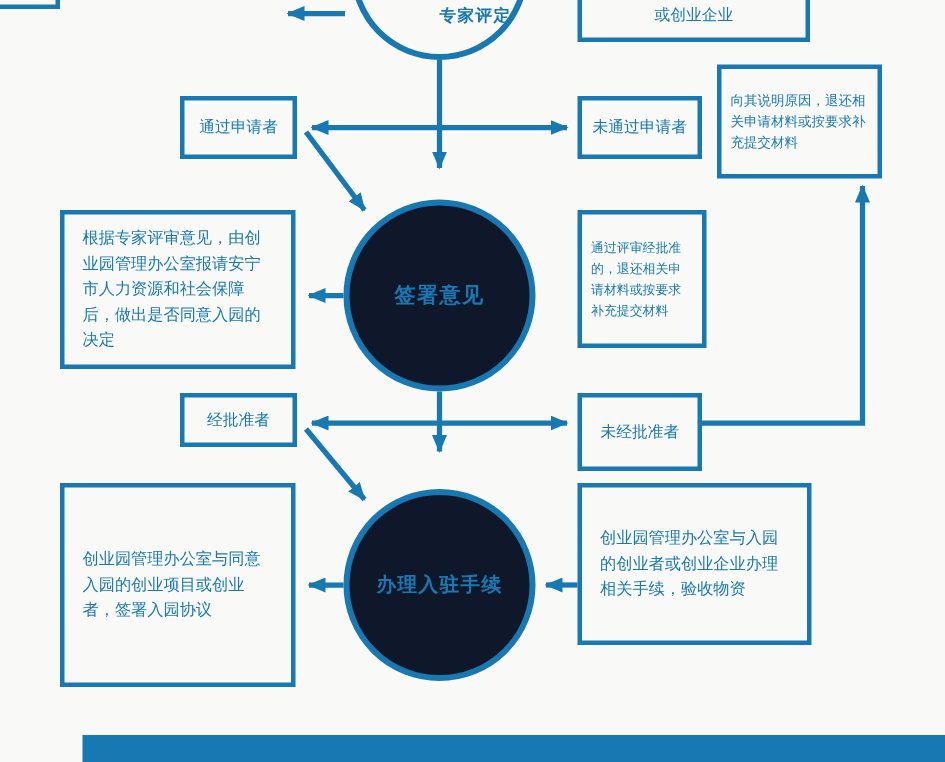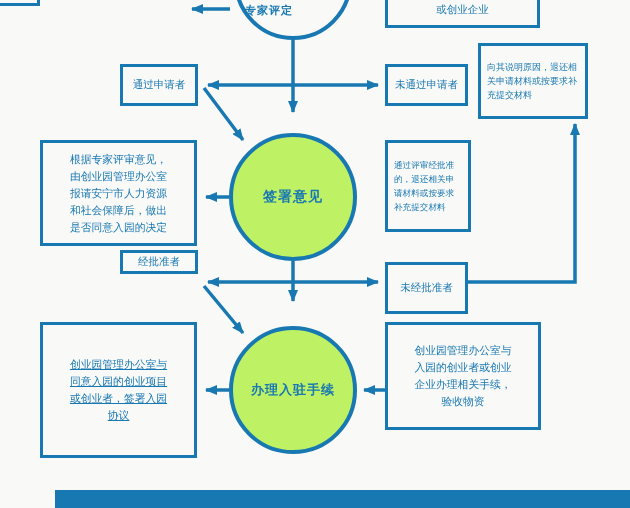--- a/index.html
+++ b/index.html
@@ -12,57 +12,57 @@
   .arrows{position:absolute;left:0;top:0;width:630px;height:508px;pointer-events:none;}
   .arrows path{fill:none;stroke:#1878b2;stroke-width:3.5px;}
 
   .box{
     position:absolute;box-sizing:border-box;
     border:3px solid #1878b2;background:transparent;
     color:#1878b2;
     display:flex;align-items:center;justify-content:center;
   }
   .box.small{font-size:10.5px;text-align:right;}
-  .box.para{text-align:center;line-height:17px;font-size:10.8px;padding:6px 23px;}
+  .box.para{text-align:left;line-height:17px;font-size:10.8px;padding:6px 12px;}
   .box.tiny{text-align:left;font-size:9px;line-height:14px;padding:5px 6px;}
 
   .circle{
     position:absolute;box-sizing:border-box;
-    border:4px solid #1878b2;border-radius:50%;background:#bef264;
+    border:4px solid #1878b2;border-radius:50%;background:#0f172a;
     display:flex;align-items:center;justify-content:center;
     color:#1878b2;font-weight:bold;
   }
 
   .clabel{letter-spacing:1px;}
 
   .cut-label{
     position:absolute;color:#1878b2;font-size:11px;
-    text-align:left;font-weight:bold;letter-spacing:1px;
+    text-align:right;font-weight:bold;letter-spacing:1px;
   }
 
   
   #circle-expert{left:234px;top:-78px;width:118px;height:118px;background:transparent;}
   #expert-label{left:245px;top:3px;width:96px;}
 
   #box-topleft-cut{left:-70px;top:-60px;width:110px;height:66px;}
   #box-topright-cut{left:385px;top:-45px;width:155px;height:73px;align-items:flex-end;}
   #box-topright-cut .inner{padding-bottom:8px;font-size:10.5px;}
 
   #box-pass{left:120px;top:64px;width:78px;height:42px;}
   #box-fail{left:385px;top:64px;width:83px;height:42px;font-family:Liberation Serif, serif;}
   #box-explain{left:478px;top:43px;width:110px;height:76px;}
 
   #box-decision{left:40px;top:140px;width:157px;height:106px;}
   #circle-sign{left:229px;top:133px;width:128px;height:128px;font-size:14px;}
   #box-notice{left:385px;top:140px;width:86px;height:92px;font-size:8.6px;}
 
-  #box-approved{left:120px;top:250px;width:78px;height:24px;}
+  #box-approved{left:120px;top:262px;width:78px;height:36px;}
   #box-notapproved{left:385px;top:262px;width:83px;height:52px;}
 
-  #box-agreement{left:40px;top:322px;width:157px;height:136px;text-decoration:underline;}
+  #box-agreement{left:40px;top:322px;width:157px;height:136px;}
   #circle-checkin{left:229px;top:326px;width:128px;height:128px;font-size:13px;}
   #box-procedures{left:385px;top:322px;width:156px;height:108px;}
 
   #footer-bar{position:absolute;left:55px;top:490px;width:575px;height:18px;background:#1878b2;}
 </style>
 </head>
 <body>
 
 <div class="stage">
 

